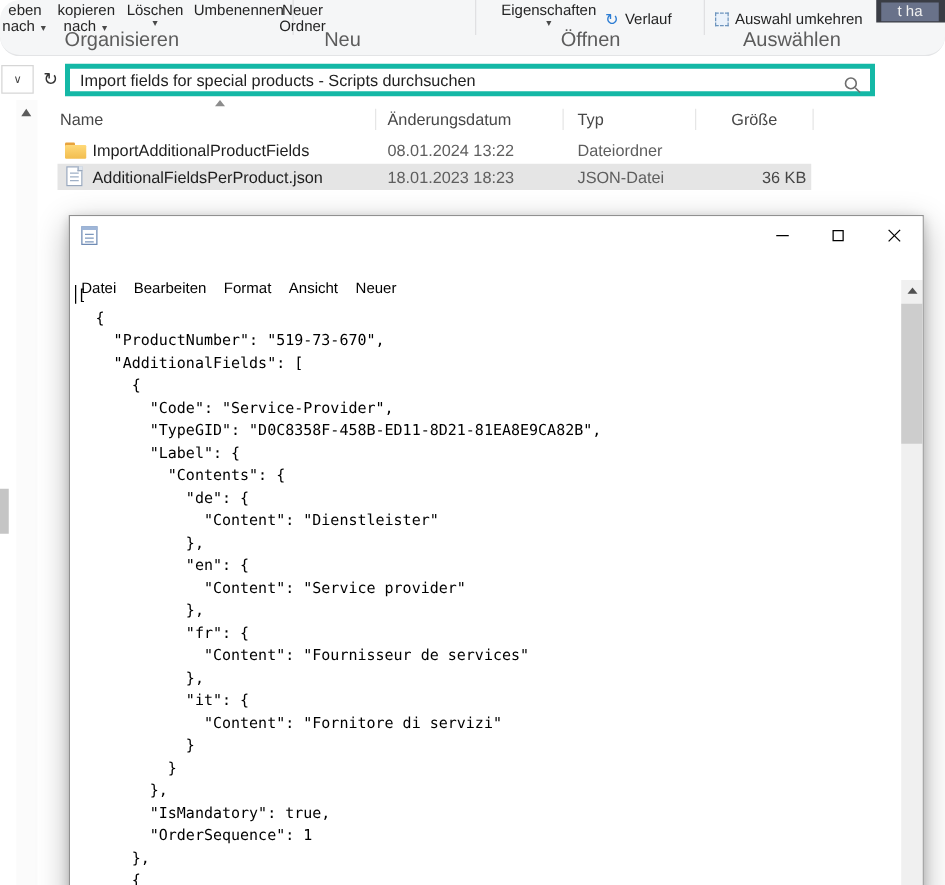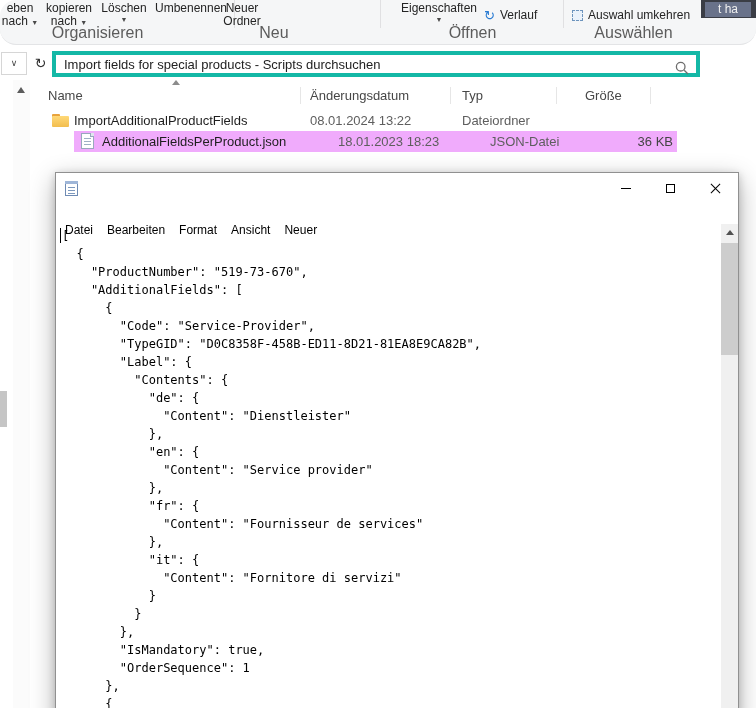--- a/index.html
+++ b/index.html
@@ -33,21 +33,21 @@
   
   .tree-scrollbar{position:absolute;left:13px;top:80px;width:17px;height:628px;background:#fbfbfb;}
   .sb-tri-up{position:absolute;left:4px;top:7px;width:0;height:0;
              border-left:4.5px solid transparent;border-right:4.5px solid transparent;border-bottom:6px solid #5c5c5c;}
   .edge-fragment{position:absolute;left:0;top:391px;width:7px;height:36px;background:#c5c5c5;}
   .sort-caret{position:absolute;left:172px;top:80px;width:0;height:0;
               border-left:4px solid transparent;border-right:4px solid transparent;border-bottom:5px solid #8c8c8c;}
   .col-header{position:absolute;top:85px;height:22px;font-size:13px;color:#474747;line-height:22px;white-space:nowrap;}
   .hdr-sep{position:absolute;top:87px;width:1px;height:17px;background:#e6e6e6;}
   .file-row{position:absolute;left:46px;width:603px;height:21px;font-size:13px;line-height:21px;color:#1e1e1e;}
-  .file-row.selected{background:#f0abfc;margin-left:28px;}
+  .file-row.selected{background:#e5e5e5;}
   .cell{position:absolute;top:0;white-space:nowrap;}
   .cell.name{left:28px;}
   .cell.date{left:264px;color:#5e5e5e;}
   .cell.type{left:416px;color:#5e5e5e;}
   .cell.size{left:504px;width:95px;text-align:right;color:#454545;}
   .folder-icon{position:absolute;left:6px;top:4px;width:17px;height:13px;}
   .folder-back{position:absolute;left:0;top:0;width:8px;height:4px;background:#e8a33d;border-radius:1px 1px 0 0;}
   .folder-body{position:absolute;left:0;top:2px;width:17px;height:11px;background:linear-gradient(#ffd978,#f2bd4e);border-radius:1px;}
   .json-icon{position:absolute;left:7px;top:2px;width:13px;height:16px;background:#fff;border:1px solid #99a8bd;}
   .json-icon i{position:absolute;left:2px;right:2px;height:1px;background:#9fb0c6;}

